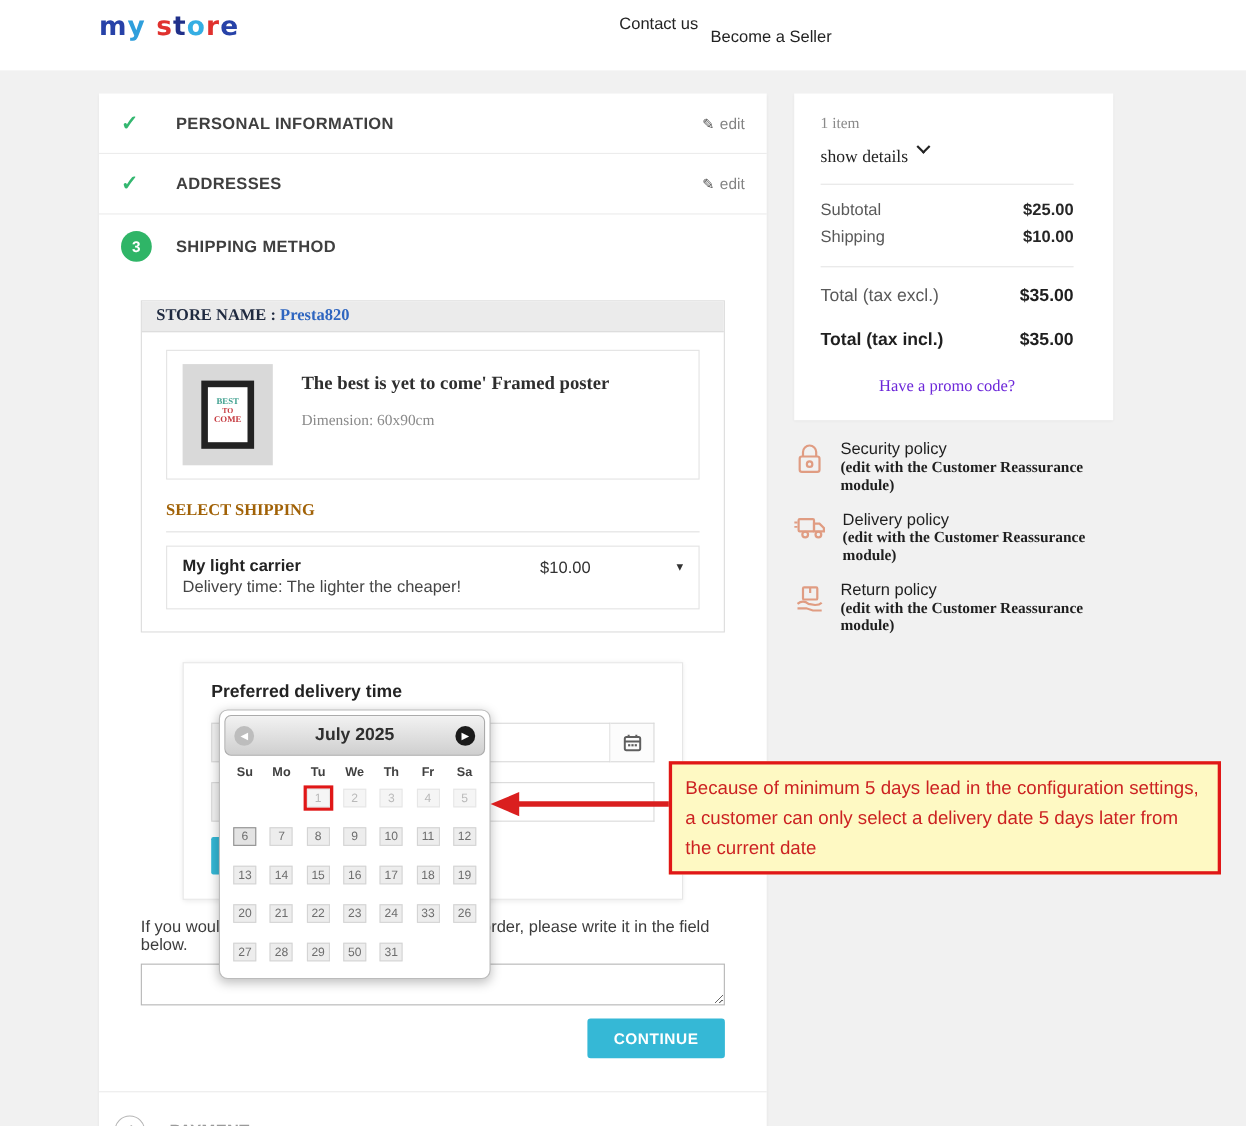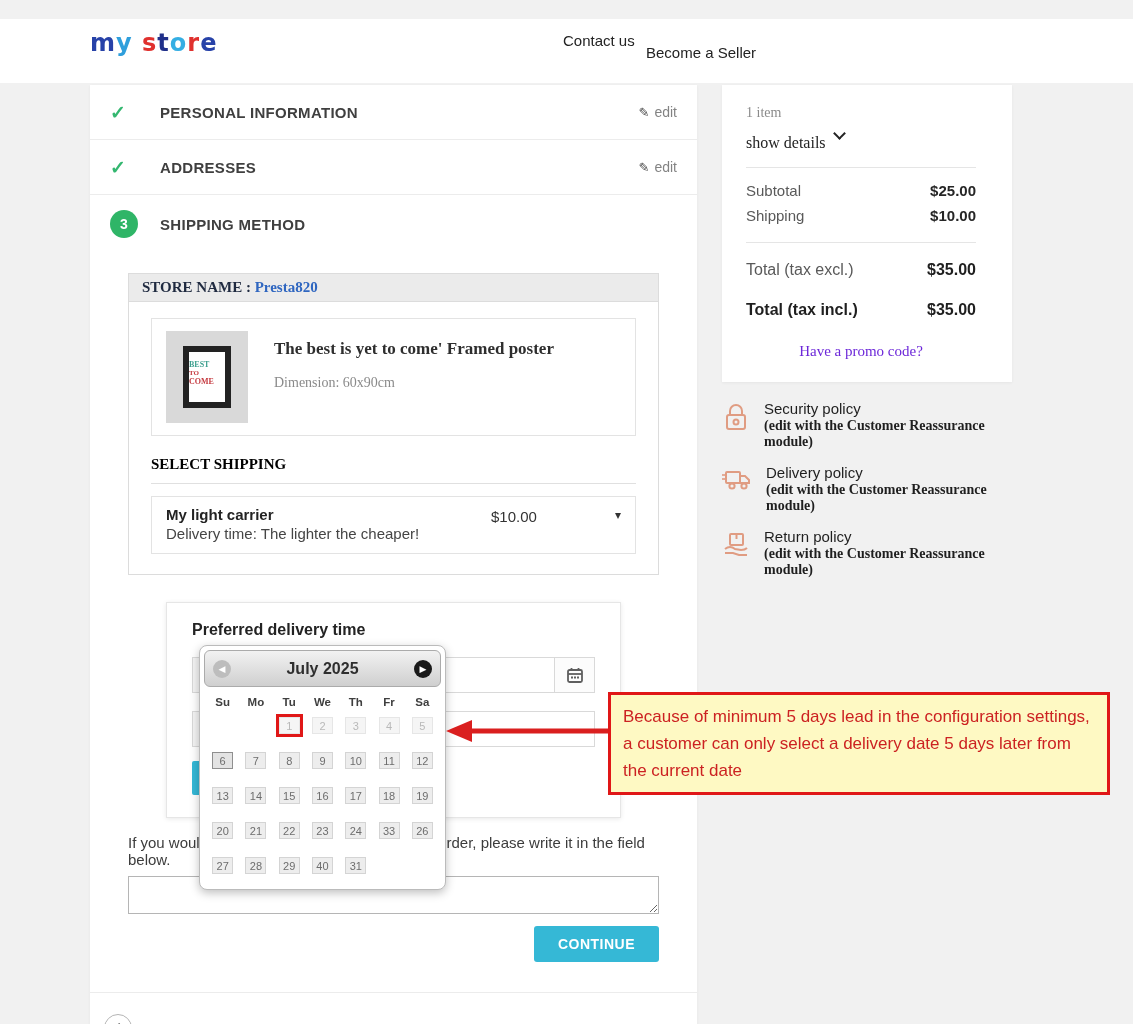--- a/index.html
+++ b/index.html
@@ -1,20 +1,20 @@
 <!DOCTYPE html>
 <html><head>
 <meta charset="utf-8">
 <style>
   * { margin:0; padding:0; box-sizing:border-box; }
   body { background:#e9e9e9; font-family:"Liberation Sans", sans-serif; }
   .page { position:relative; width:1133px; height:1024px; background:#f1f1f1; overflow:hidden; margin:0 auto; }
 
   
-  .header { position:absolute; top:0; left:0; width:100%; height:64px; background:#fff;margin-top:19px; }
+  .header { position:absolute; top:0; left:0; width:100%; height:64px; background:#fff; }
   .logo { position:absolute; left:90px; top:10px; font-size:24px; font-weight:bold; letter-spacing:1px; cursor:pointer; font-family:"DejaVu Sans", sans-serif; }
   .hdr-link1 { position:absolute; left:563px; top:13px; font-size:15px; color:#232323; cursor:pointer; }
   .hdr-link2 { position:absolute; left:646px; top:25px; font-size:15px; color:#232323; cursor:pointer; }
 
   
   .left-card { position:absolute; left:90px; top:85px; width:607px; background:#fff; box-shadow:0 1px 3px rgba(0,0,0,.05); padding-bottom:10px; }
   .right-col { position:absolute; left:722px; top:85px; width:290px; }
 
   
   .step-row { display:flex; align-items:center; height:55px; padding:0 20px; border-bottom:1px solid #ececec; }
@@ -25,27 +25,27 @@
   .pencil { font-size:13px; color:#4a4a4a; transform:rotate(0deg); }
 
   
   .ship-content { padding:20px 38px 0 38px; }
   .store-box { border:1px solid #dcdcdc; }
   .store-head { background:#ebebeb; border-bottom:1px solid #dcdcdc; padding:5px 13px; font-family:"Liberation Serif", serif; font-weight:bold; font-size:15px; color:#1f2a40; }
   .store-head a { color:#2f66c0; text-decoration:none; cursor:pointer; }
   .product-box { margin:16px 22px; border:1px solid #e3e3e3; padding:12px 14px; display:flex; gap:26px; }
   .prod-img { width:82px; height:92px; background:#d9d9d9; display:flex; align-items:center; justify-content:center; flex-shrink:0; }
   .prod-frame { width:48px; height:62px; background:#222; display:flex; align-items:center; justify-content:center; }
-  .prod-mat { width:36px; height:50px; background:#fff; text-align:left; font-family:"Liberation Serif", serif; font-weight:bold; padding-top:8px; line-height:1.15; }
+  .prod-mat { width:36px; height:50px; background:#fff; text-align:center; font-family:"Liberation Serif", serif; font-weight:bold; padding-top:8px; line-height:1.15; }
   .pw1 { color:#3fa08f; font-size:8px; letter-spacing:0; }
   .pw2 { color:#c5393f; font-size:7px; }
   .pw3 { color:#c5393f; font-size:8px; }
   .prod-title { font-family:"Liberation Serif", serif; font-weight:bold; font-size:17px; color:#2e2e2e; margin-top:8px; }
   .prod-dim { font-family:"Liberation Serif", serif; font-size:14px; color:#8a8a8a; margin-top:16px; }
-  .select-ship { margin:0 22px; font-family:"Liberation Serif", serif; font-weight:bold; font-size:15px; color:#000000; padding:4px 0 10px 0; border-bottom:1px solid #e0e0e0; }
+  .select-ship { margin:0 22px; font-family:"Liberation Serif", serif; font-weight:bold; font-size:15px; color:#a16207; padding:4px 0 10px 0; border-bottom:1px solid #e0e0e0; }
   .carrier-row { margin:12px 22px 20px 22px; border:1px solid #e3e3e3; padding:9px 14px 11px 14px; display:flex; cursor:pointer; }
   .carrier-info { width:325px; }
   .carrier-name { font-size:15px; font-weight:bold; color:#232323; }
   .carrier-delay { font-size:15px; color:#454545; margin-top:2px; }
   .carrier-price { font-size:15px; color:#333; padding-top:2px; }
   .carrier-caret { margin-left:auto; color:#333; font-size:12px; padding-top:2px; cursor:pointer; }
 
   
   .pref-panel { margin:27px 38px 0 38px; border:1px solid #e6e6e6; background:#fff; box-shadow:0 1px 5px rgba(0,0,0,.09); padding:18px 25px 22px 25px; }
   .pref-title { font-size:16px; font-weight:bold; color:#232323; }
@@ -326,21 +326,21 @@
         <span class="dp-cell">20</span>
         <span class="dp-cell">21</span>
         <span class="dp-cell">22</span>
         <span class="dp-cell">23</span>
         <span class="dp-cell">24</span>
         <span class="dp-cell">33</span>
         <span class="dp-cell">26</span>
         <span class="dp-cell">27</span>
         <span class="dp-cell">28</span>
         <span class="dp-cell">29</span>
-        <span class="dp-cell">40</span>
+        <span class="dp-cell">50</span>
         <span class="dp-cell">31</span>
       </div>
   </div>
 
   <svg class="arrow-svg" width="170" height="28">
     <line x1="24" y1="14" x2="170" y2="14" stroke="#da1f1f" stroke-width="5"></line>
     <polygon points="2,14 28,3 28,25" fill="#da1f1f"></polygon>
   </svg>
   <div class="annotation">Because of minimum 5 days lead in the configuration settings, a customer can only select a delivery date 5 days later from the current date</div>
 

